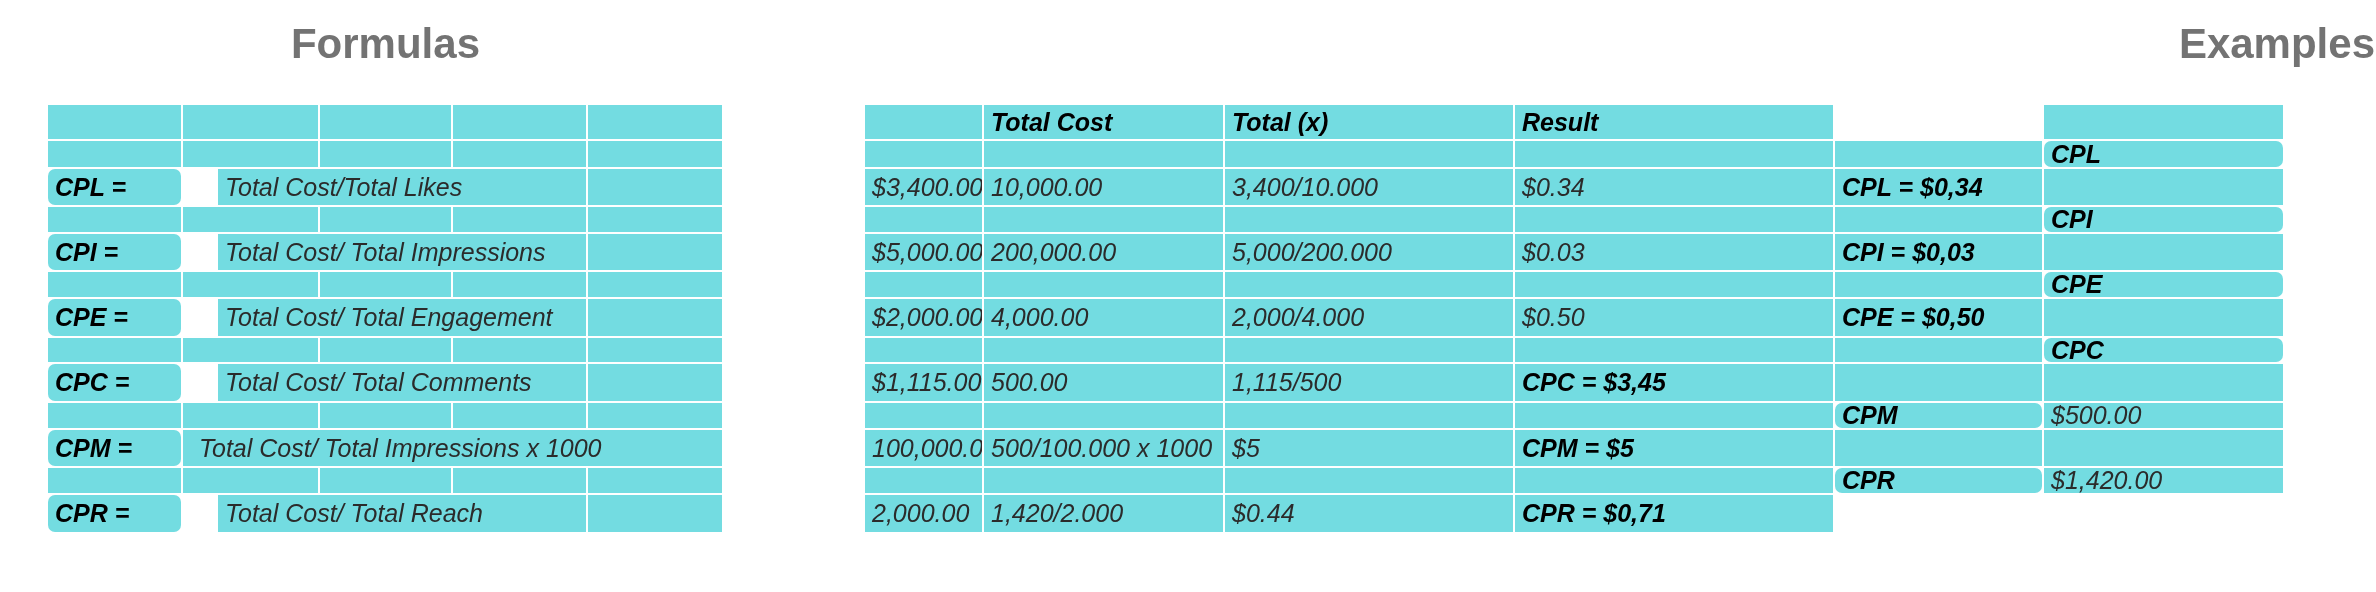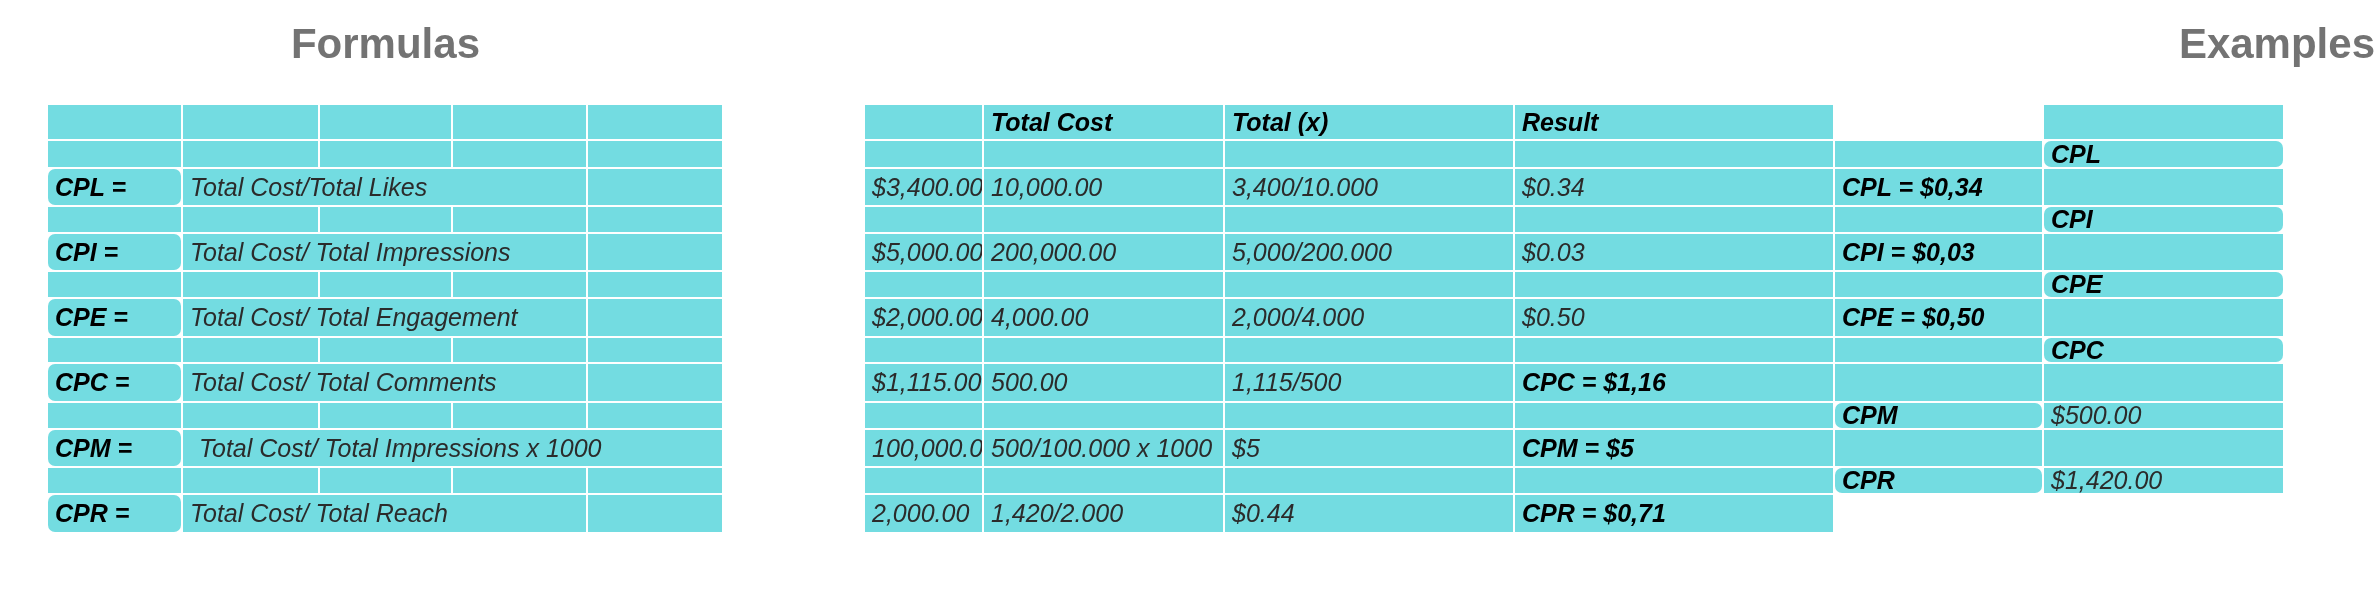--- a/index.html
+++ b/index.html
@@ -21,21 +21,21 @@
   #examples-table{left:865px;width:1418px;
     grid-template-columns:117px 239px 288px 318px 207px 239px;}
 
   .cell{background:#73DCE1;display:flex;align-items:center;overflow:hidden;
         white-space:nowrap;font-size:25px;color:#2b2b2b;padding:0 0 0 7px;
         box-sizing:border-box;}
   .cell.nofill{background:transparent;}
   .cell.label{font-weight:bold;color:#000;border-radius:7px;}
   .cell.header{font-weight:bold;color:#000;}
   .cell.summary{font-weight:bold;color:#000;}
-  .span3{grid-column:span 3;}
+  .span3{grid-column:span 3;margin-left:35px;}
   .span4{grid-column:span 4;padding-left:16px;}
 </style>
 </head>
 <body>
 
 <div class="title" id="formulas-title">Formulas</div>
 <div class="title" id="examples-title">Examples</div>
 
 <div class="sheet" id="formulas-table">
 
@@ -159,21 +159,21 @@
   <div class="cell"></div>
   <div class="cell"></div>
   <div class="cell"></div>
   <div class="cell"></div>
   <div class="cell"></div>
 
   <div class="cell label">CPC</div>
   <div class="cell">$1,115.00</div>
   <div class="cell">500.00</div>
   <div class="cell">1,115/500</div>
-  <div class="cell summary">CPC = $1,16</div>
+  <div class="cell summary">CPC = $3,45</div>
 
   <div class="cell"></div>
   <div class="cell"></div>
   <div class="cell"></div>
   <div class="cell"></div>
   <div class="cell"></div>
   <div class="cell"></div>
 
   <div class="cell label">CPM</div>
   <div class="cell">$500.00</div>

